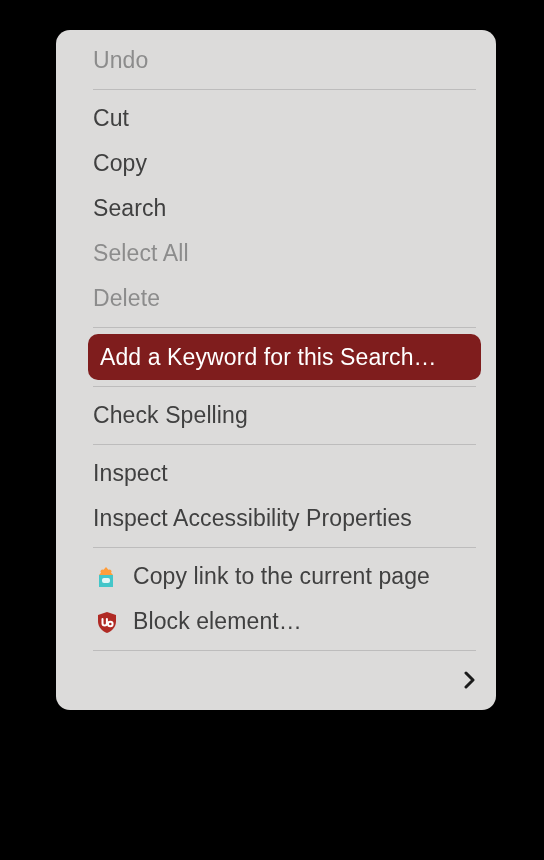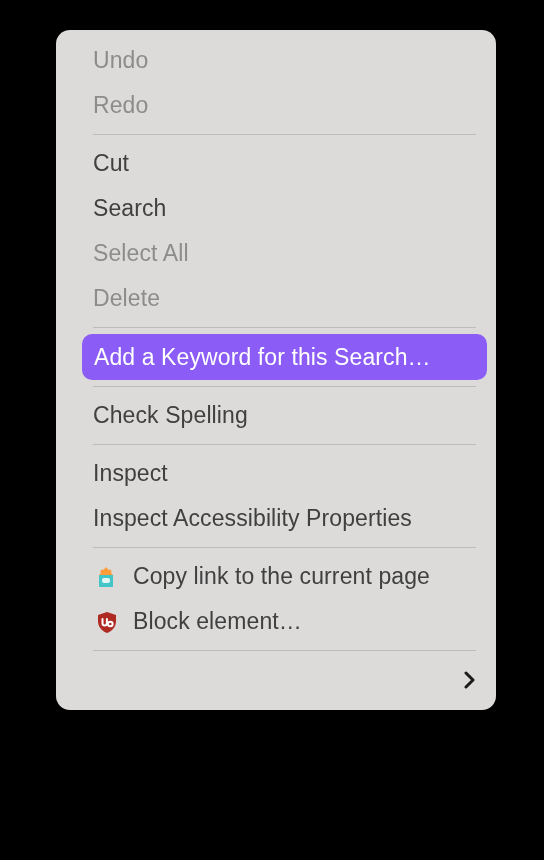--- a/index.html
+++ b/index.html
@@ -26,24 +26,24 @@
       height: 45px;
       padding: 0 20px 0 20px;
       font-size: 23px;
       color: #404040;
       letter-spacing: .1px;
       cursor: default;
       user-select: none;
     }
     .item.disabled { color: #8c8c8c; }
     .item.highlight {
-      background: #8b5cf6;
+      background: #7f1d1d;
       color: #fff;
       border-radius: 10px;
-      margin: 0 9px;
+      margin: 0 15px;
       padding-left: 12px;
       padding-right: 12px;
       height: 46px;
     }
     .item .label { flex: 1 1 auto; white-space: nowrap; overflow: hidden; text-overflow: ellipsis; }
     .item .icon {
       width: 28px;
       height: 28px;
       margin-right: 12px;
       display: inline-flex;
@@ -63,28 +63,28 @@
     .chevron svg { display: block; }
   </style>
 </head>
 <body>
 
 <div class="menu">
 
   <div class="item disabled">
     <span class="label">Undo</span>
   </div>
-  <div class="item disabled">
-    <span class="label">Redo</span>
-  </div>
 
   <div class="sep"></div>
 
   <div class="item">
     <span class="label">Cut</span>
+  </div>
+  <div class="item">
+    <span class="label">Copy</span>
   </div>
   <div class="item">
     <span class="label">Search</span>
   </div>
   <div class="item disabled">
     <span class="label">Select All</span>
   </div>
   <div class="item disabled">
     <span class="label">Delete</span>
   </div>

